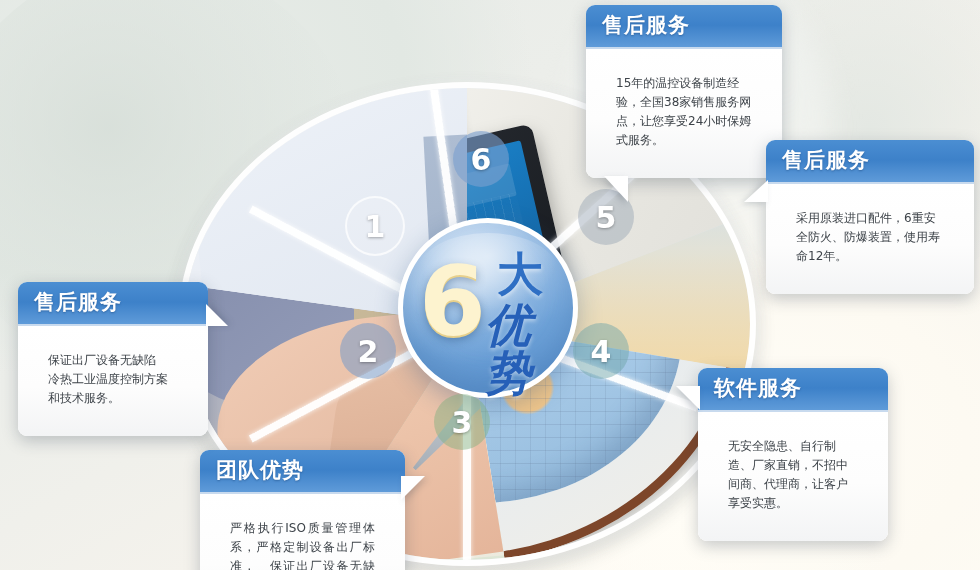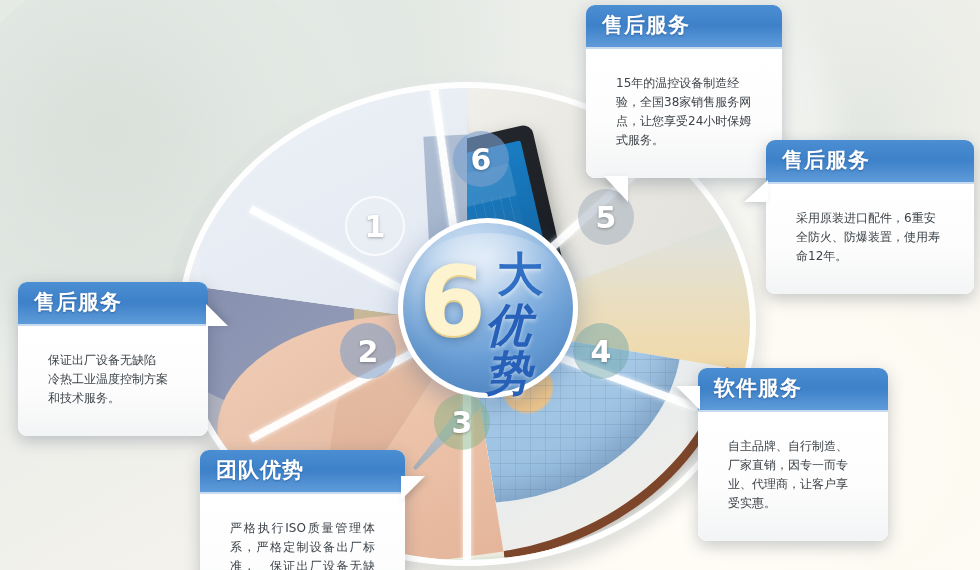--- a/index.html
+++ b/index.html
@@ -395,21 +395,21 @@
     </div>
   </div>
 
   <div class="card" id="card-sw">
     <div class="tail"></div>
     <div class="card-inner">
       <div class="card-head">
         <div class="t">软件服务</div>
       </div>
       <div class="card-body">
-        <p>自主品牌、自行制造、厂家直销，因专一而专业、代理商，让客户享受实惠。</p>
+        <p>无安全隐患、自行制造、厂家直销，不招中间商、代理商，让客户享受实惠。</p>
       </div>
     </div>
   </div>
 
   <div class="card" id="card-qa">
     <div class="tail"></div>
     <div class="card-inner">
       <div class="card-head">
         <div class="t">团队优势</div>
       </div>

